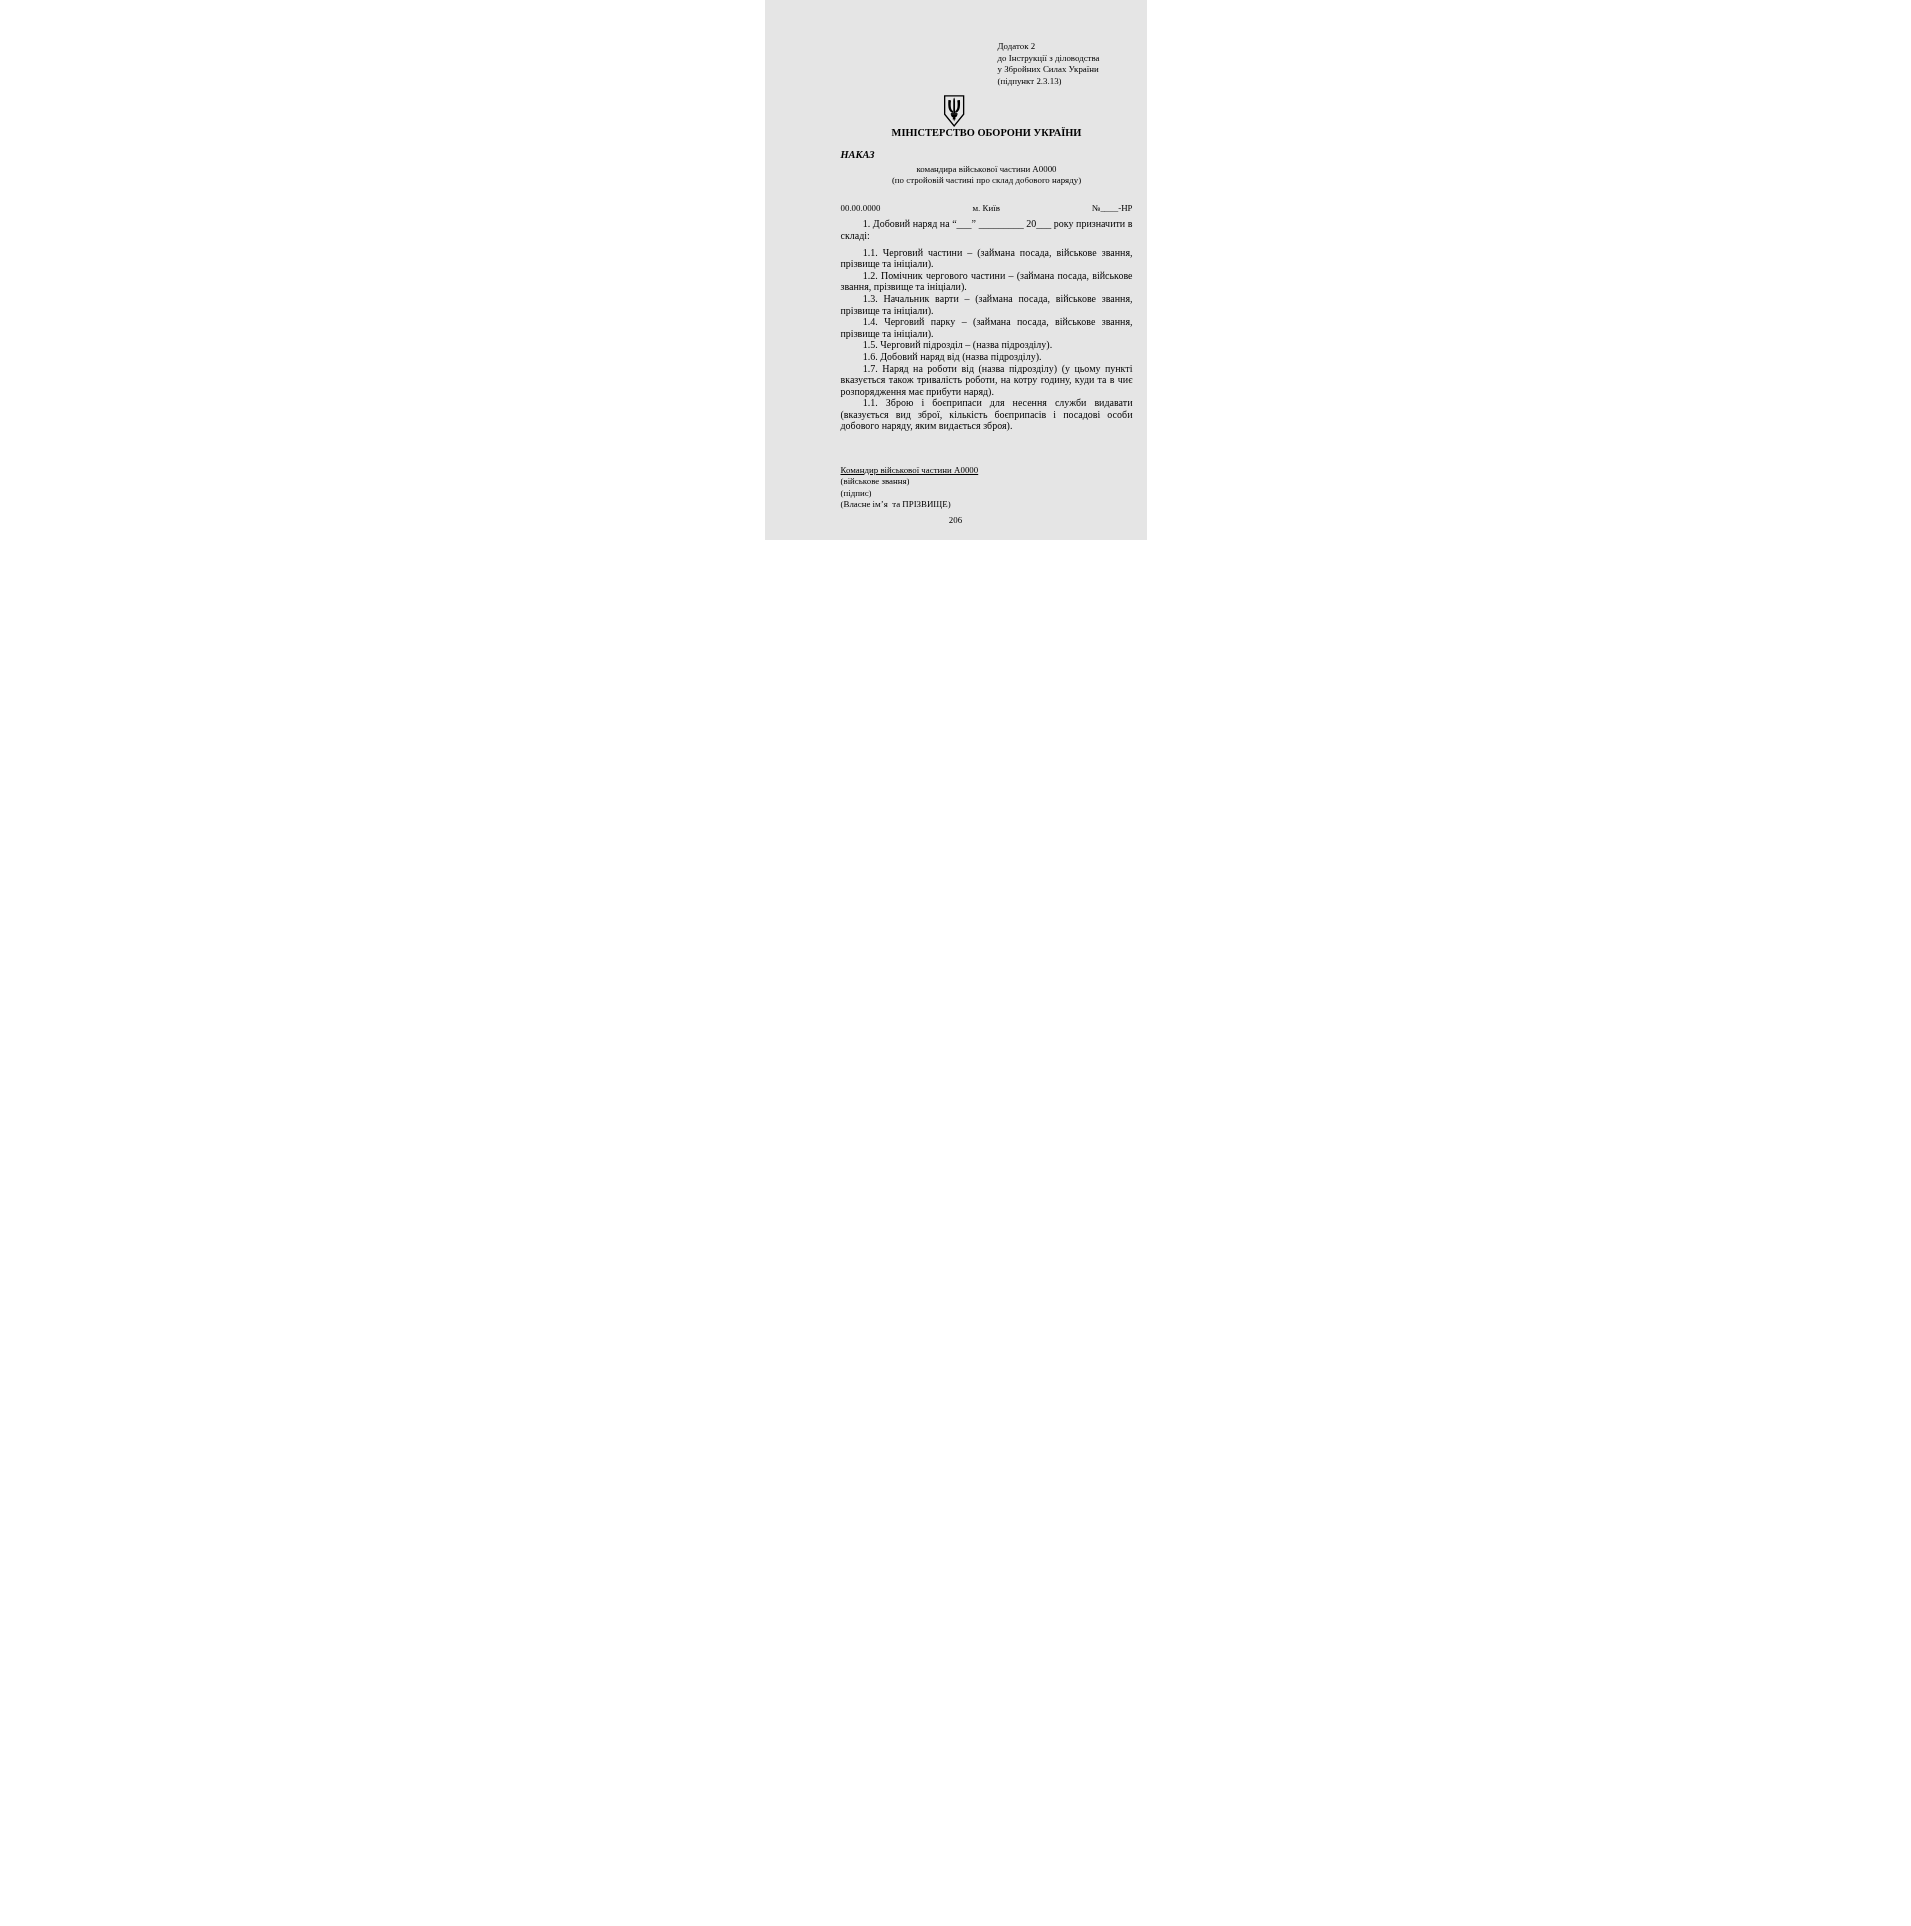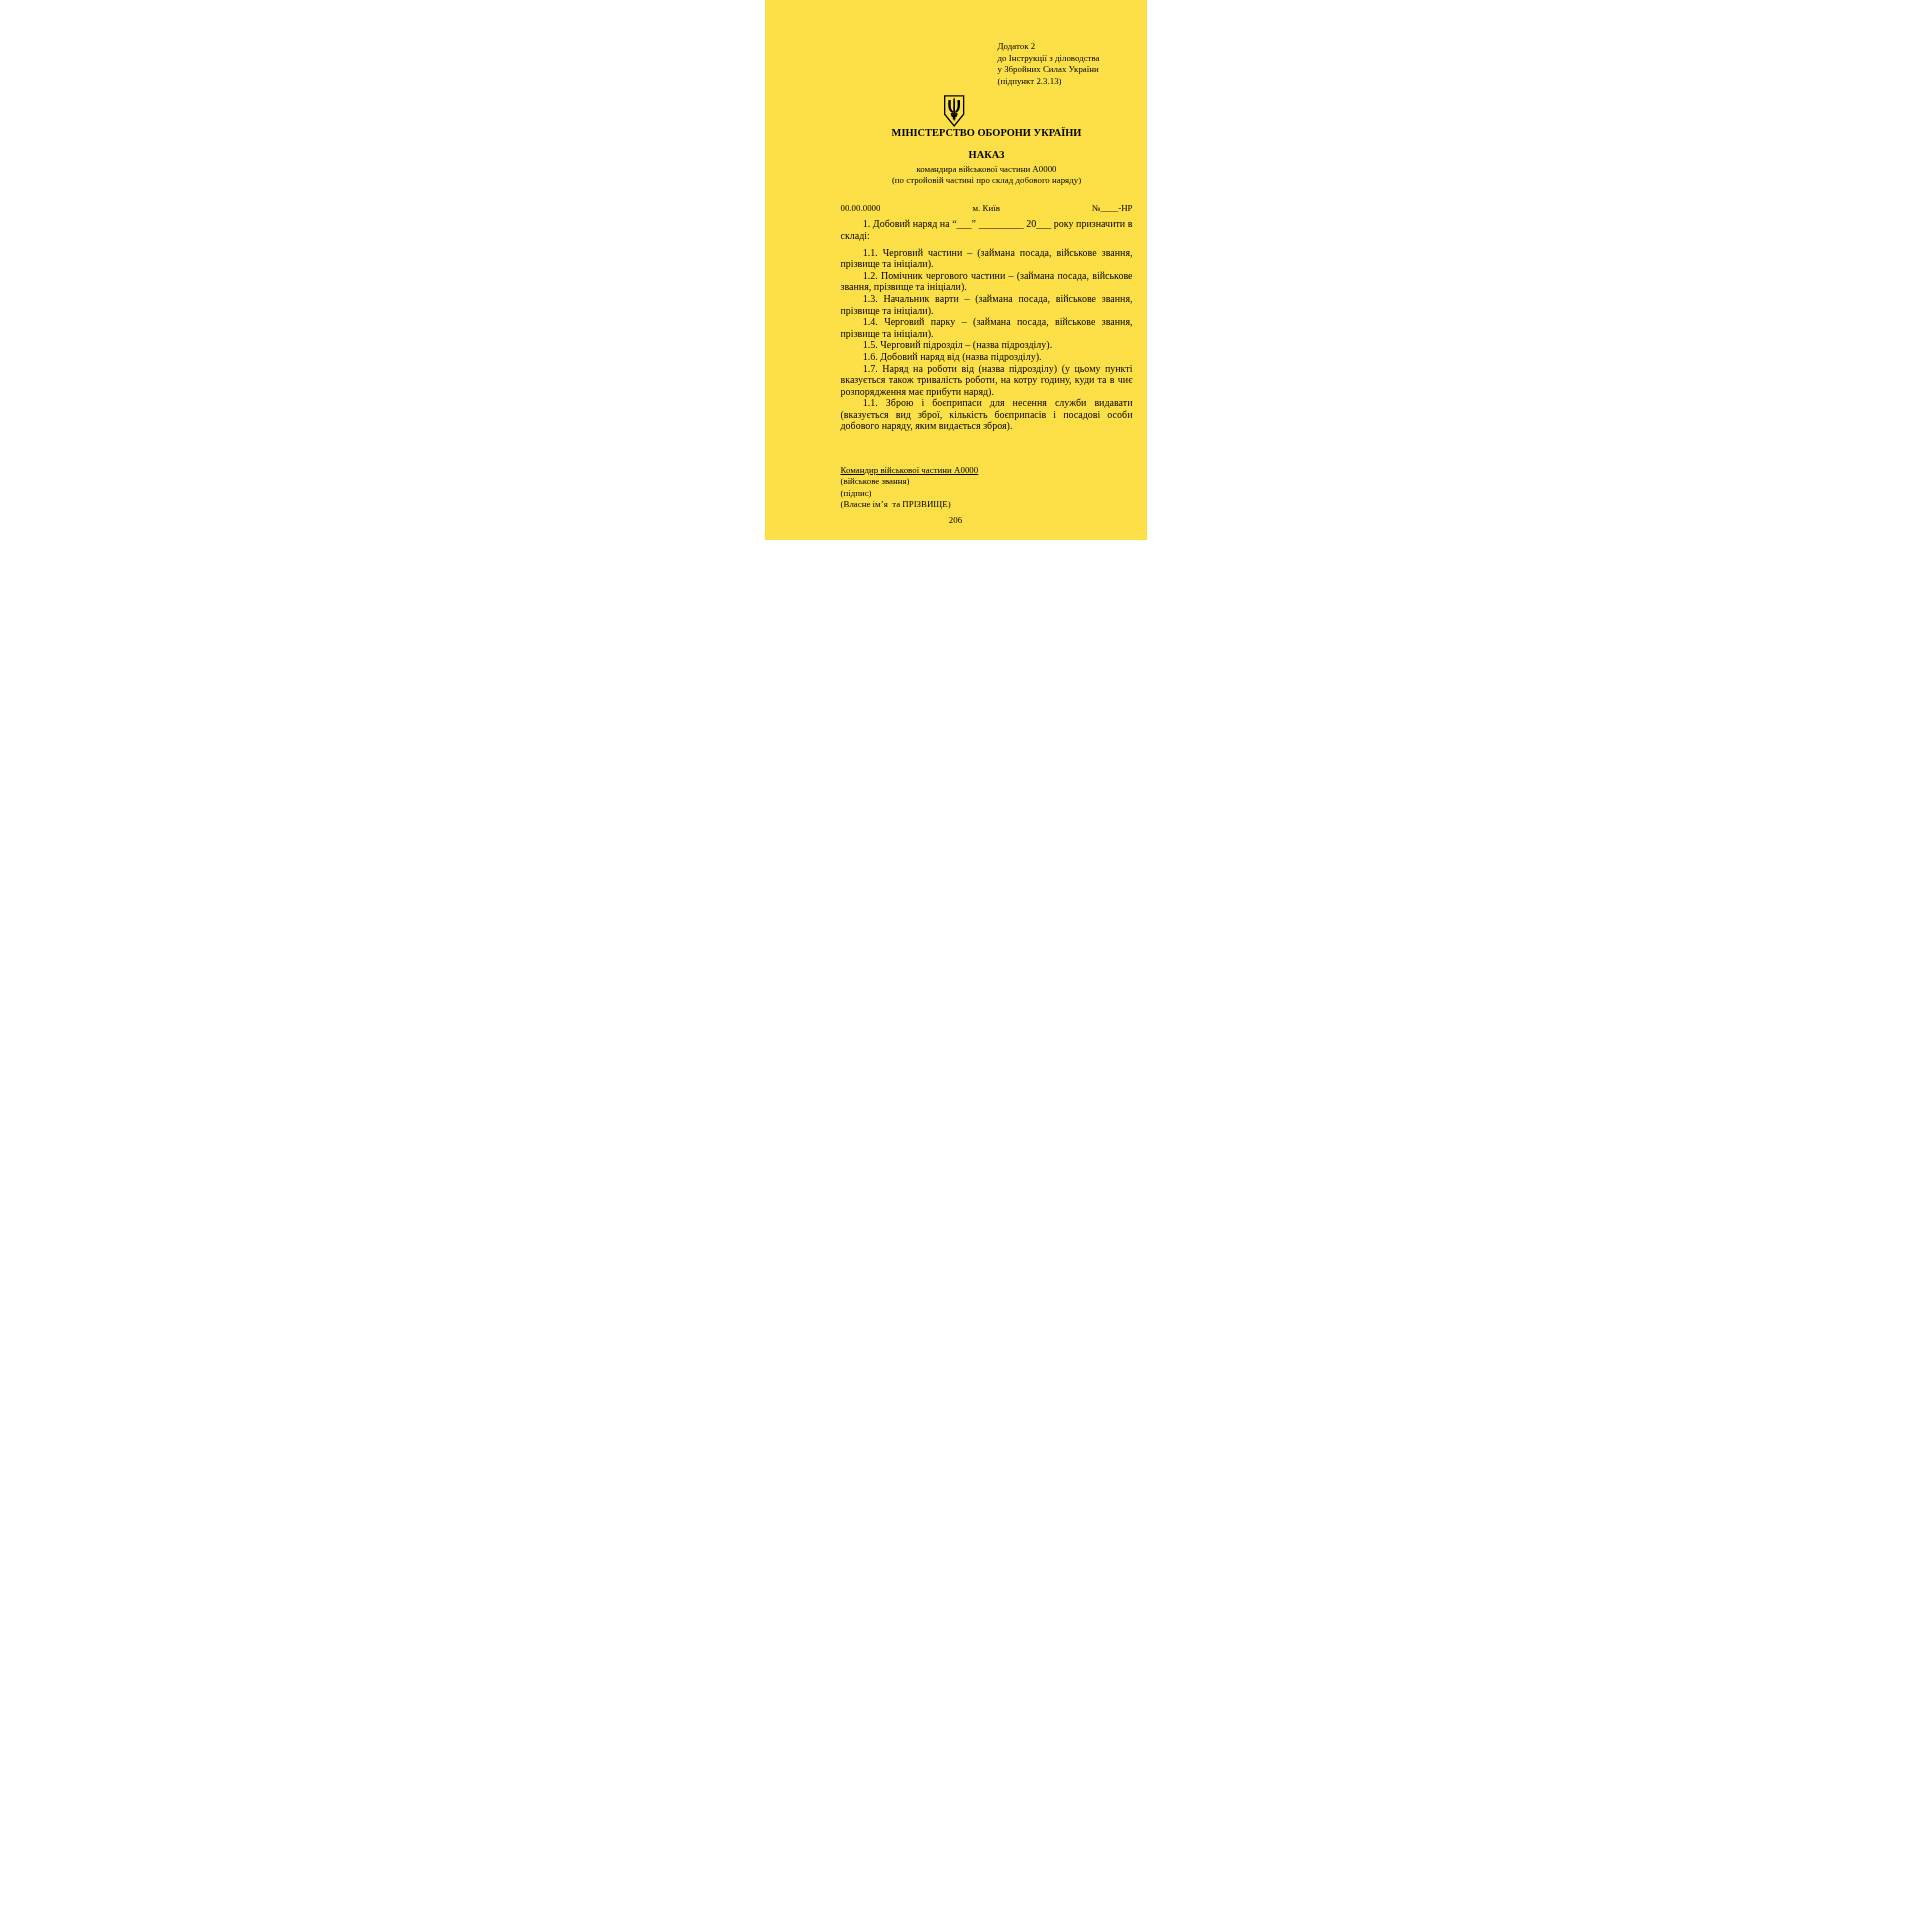--- a/index.html
+++ b/index.html
@@ -5,21 +5,21 @@
   html, body {
     margin: 0;
     padding: 0;
     background: #ffffff;
   }
   .page {
     position: relative;
     width: 382px;
     height: 540px;
     margin: 0 auto;
-    background: #fde047;
+    background: #e5e5e5;
     font-family: "Liberation Serif", "DejaVu Serif", serif;
     color: #000000;
     overflow: hidden;
   }
   .abs { position: absolute; }
 
   
   .appendix {
     left: 233px;
     top: 41px;
@@ -44,21 +44,22 @@
     font-size: 10.4px;
     font-weight: bold;
     line-height: 13px;
     text-align: center;
   }
   .order-title {
     top: 148px;
     font-size: 10.4px;
     font-weight: bold;
     line-height: 13px;
-    text-align: center;
+    text-align: left;
+    font-style: italic;
   }
   .subtitle {
     top: 164px;
     font-size: 8.9px;
     line-height: 11.2px;
     text-align: center;
   }
 
   
   .meta-row {

